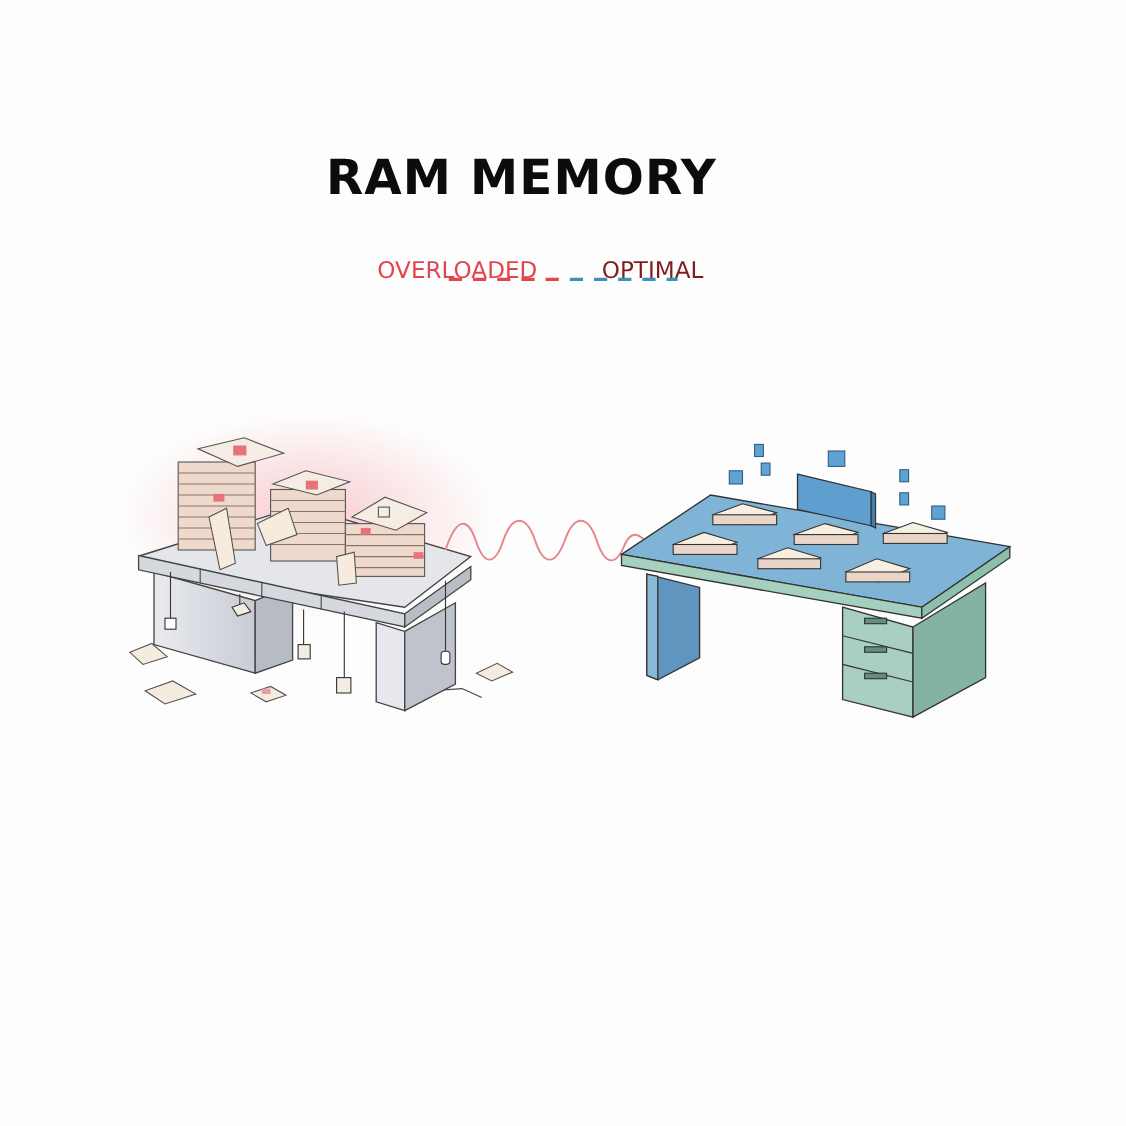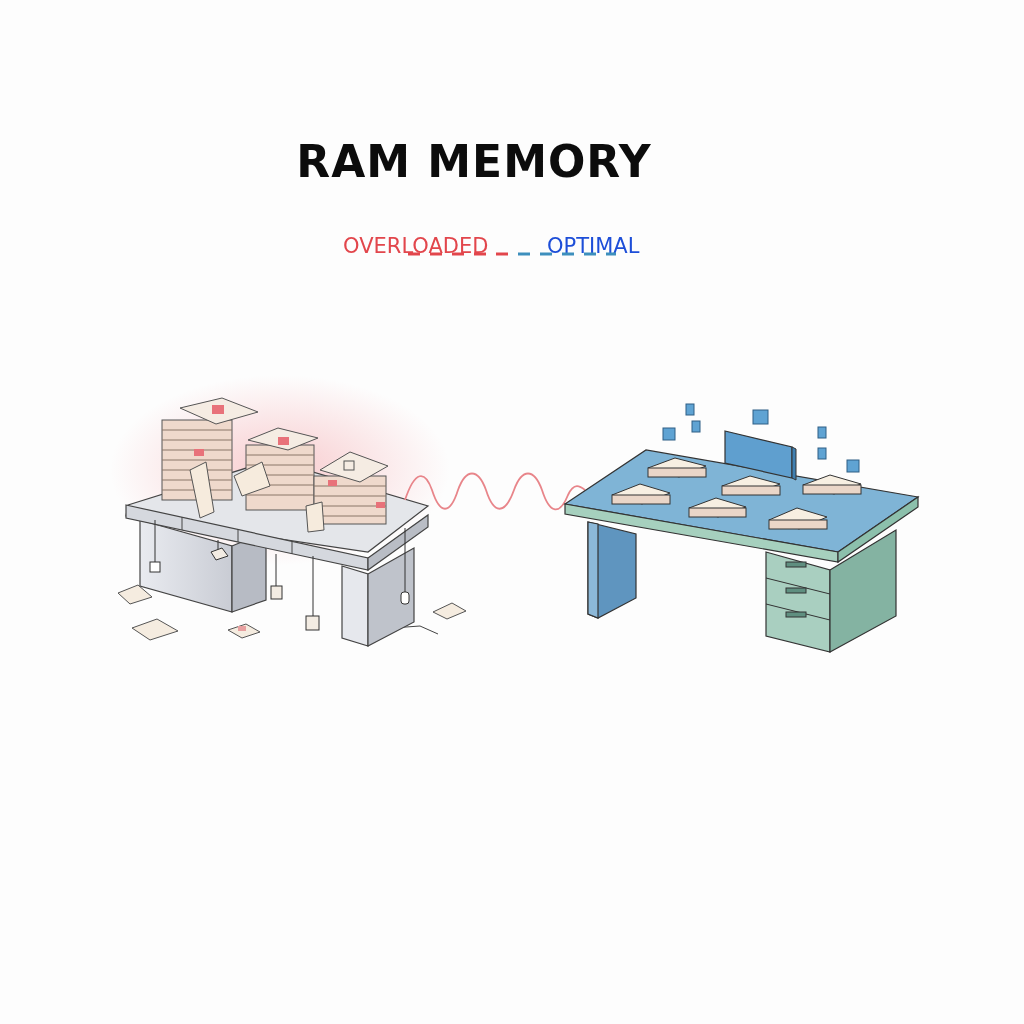--- a/index.html
+++ b/index.html
@@ -14,21 +14,21 @@
     text-align: center; font-size: 44px; font-weight: bold;
     color: #0c0c0c; letter-spacing: 1px;
   }
   .legend {
     position: absolute; top: 204px; left: 0; width: 812px; height: 30px; margin-top: 30px;
   }
   .legend .lbl-over {
     position: absolute; left: 343px; top: 0; font-size: 21px; color: #e2464c;
   }
   .legend .lbl-opt {
-    position: absolute; left: 547px; top: 0; font-size: 21px; color: #1d4ed8;
+    position: absolute; left: 547px; top: 0; font-size: 21px; color: #7f1d1d;
   }
   .dashes { position: absolute; left: 406px; top: 250px; }
   .scene { position: absolute; left: 0; top: 0; }
 </style>
 </head>
 <body>
 
 <div class="title">RAM MEMORY</div>
 
 <div class="legend">

